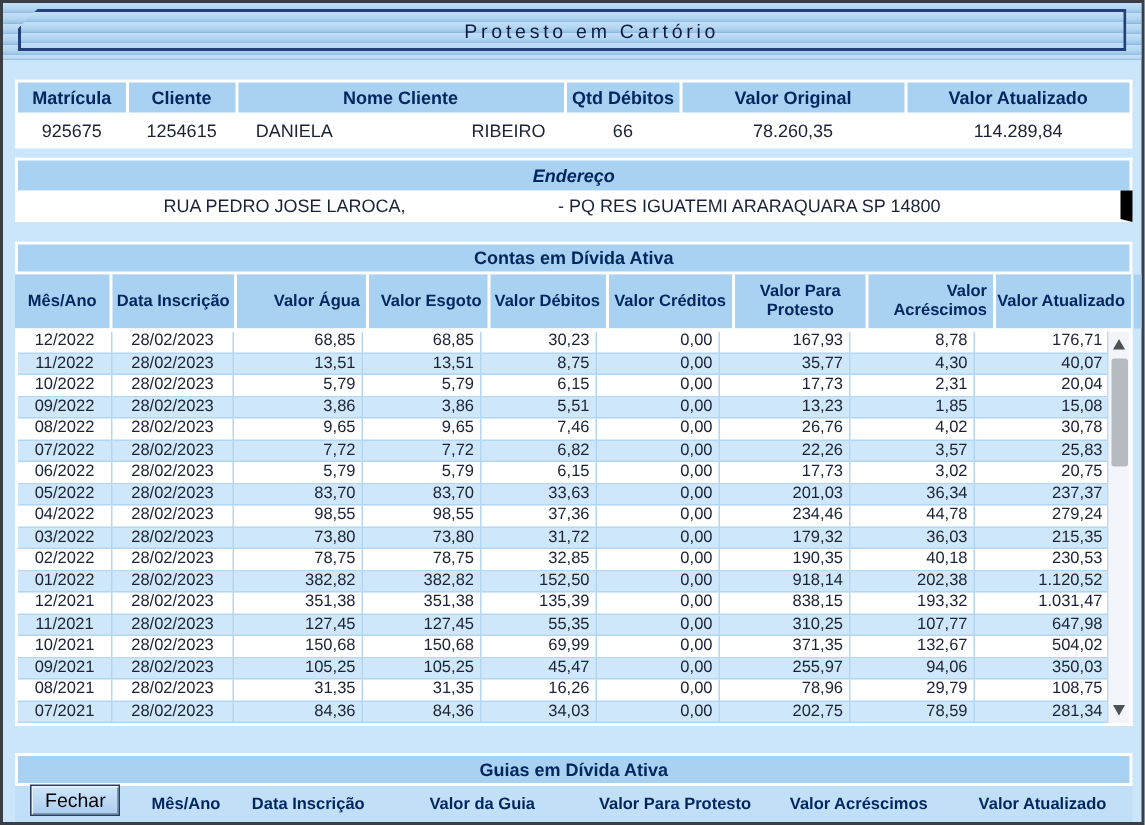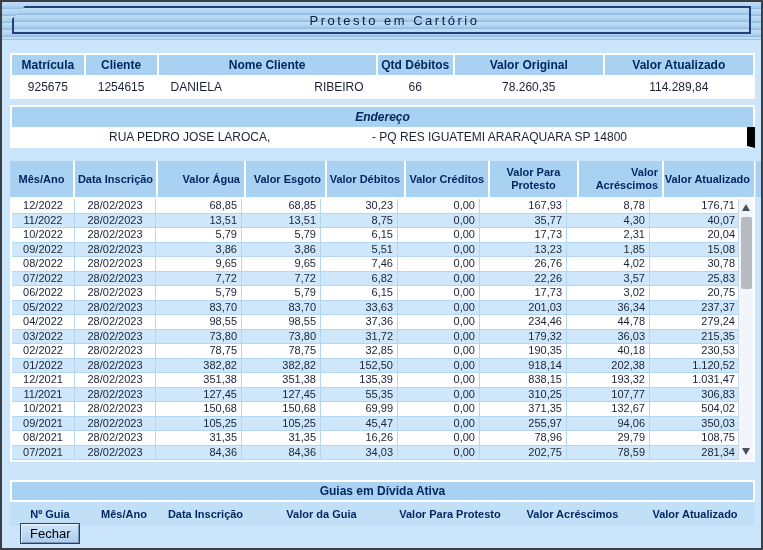--- a/index.html
+++ b/index.html
@@ -192,20 +192,21 @@
 
 <div class="section">
   <div class="band" style="border-bottom:0;font-style:italic;">Endereço</div>
   <div class="addr-row">
     <span class="addr-street">RUA PEDRO JOSE LAROCA,</span>
     <span class="addr-comp">- PQ RES IGUATEMI ARARAQUARA SP 14800</span>
   </div>
 </div>
 
 <div class="contas-wrap">
+  <div class="band">Contas em Dívida Ativa</div>
   <div class="contas-headrow">
     <div class="hcell ha-c">Mês/Ano</div>
     <div class="hcell ha-c">Data Inscrição</div>
     <div class="hcell ha-r">Valor Água</div>
     <div class="hcell ha-r">Valor Esgoto</div>
     <div class="hcell ha-r">Valor Débitos</div>
     <div class="hcell ha-r">Valor Créditos</div>
     <div class="hcell ha-c" style="white-space:normal;padding:0 10px;">Valor Para Protesto</div>
     <div class="hcell ha-r" style="white-space:normal;padding-left:14px;">Valor Acréscimos</div>
     <div class="hcell ha-r">Valor Atualizado</div>
@@ -358,21 +359,21 @@
         </div>
         <div class="t-row">
           <div class="t-cell c0">11/2021</div>
           <div class="t-cell c1">28/02/2023</div>
           <div class="t-cell c2">127,45</div>
           <div class="t-cell c3">127,45</div>
           <div class="t-cell c4">55,35</div>
           <div class="t-cell c5">0,00</div>
           <div class="t-cell c6">310,25</div>
           <div class="t-cell c7">107,77</div>
-          <div class="t-cell c8">306,83</div>
+          <div class="t-cell c8">647,98</div>
         </div>
         <div class="t-row">
           <div class="t-cell c0">10/2021</div>
           <div class="t-cell c1">28/02/2023</div>
           <div class="t-cell c2">150,68</div>
           <div class="t-cell c3">150,68</div>
           <div class="t-cell c4">69,99</div>
           <div class="t-cell c5">0,00</div>
           <div class="t-cell c6">371,35</div>
           <div class="t-cell c7">132,67</div>

